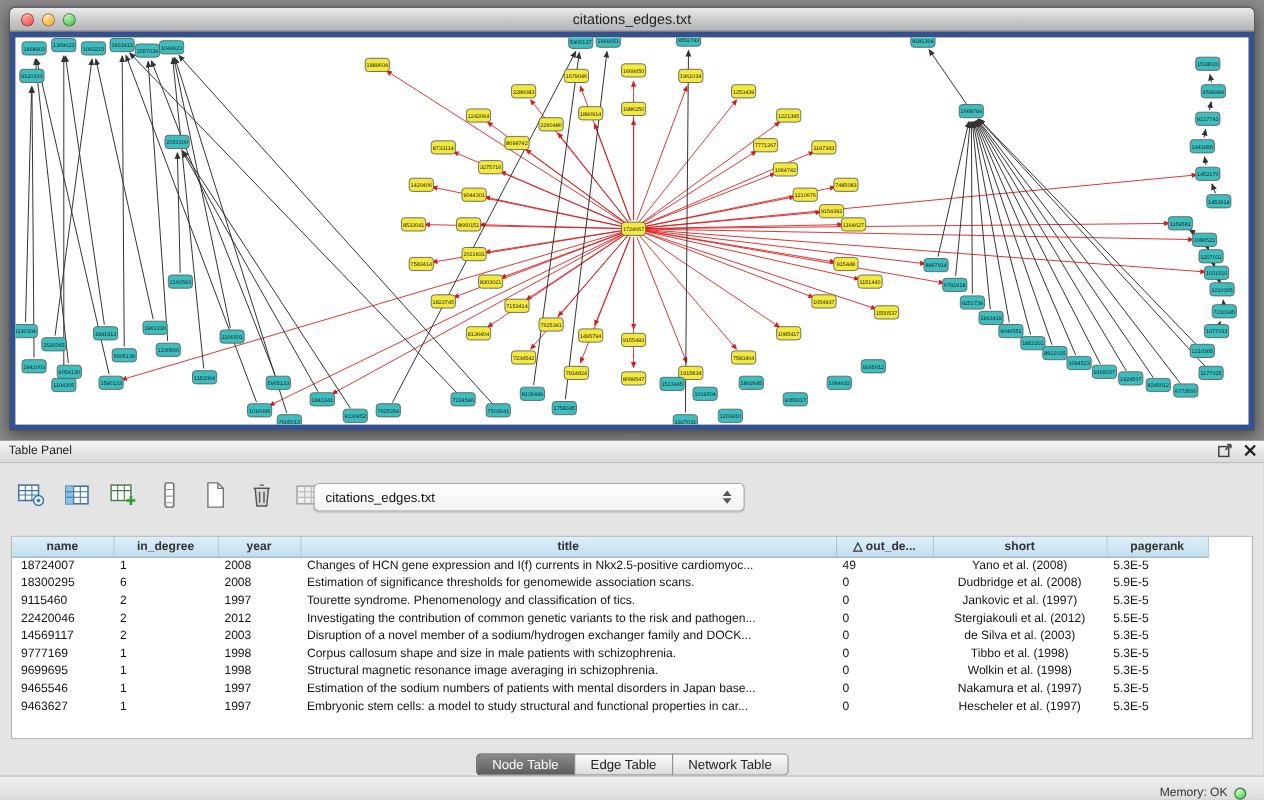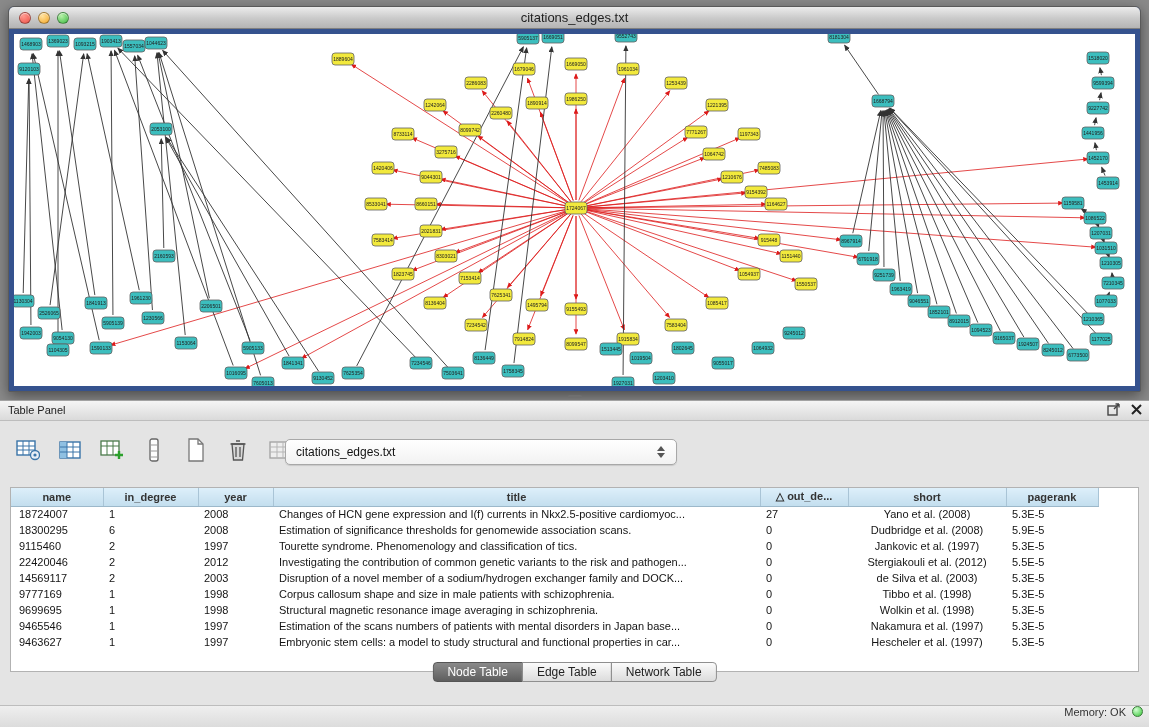--- a/index.html
+++ b/index.html
@@ -64,34 +64,34 @@
     border-right:1px solid #a9c4d6;border-bottom:1px solid #9cb8ca;
     overflow:hidden;white-space:nowrap;}
   td{height:16px;padding:0 6px;color:#141414;overflow:hidden;white-space:nowrap;
     text-overflow:ellipsis;}
   td.col5{text-align:center;}
   .w0{width:92px}.w1{width:95px}.w2{width:75px}.w3{width:487px}
   .w4{width:88px}.w5{width:158px}.w6{width:92px}
   td.col0{padding-left:8px;}
 
   
-  #tab-bar{position:absolute;left:50%;top:261px;transform:translateX(-50%);
+  #tab-bar{position:absolute;left:50%;top:284px;transform:translateX(-50%);
     display:flex;}
   .tab{height:20px;padding:0 14px;font-size:12px;display:flex;align-items:center;
     border:1px solid #8f8f8f;background:linear-gradient(#fbfbfb,#dcdcdc);color:#222;
     margin-left:-1px;}
   .tab:first-child{border-radius:4px 0 0 4px;margin-left:0;}
   .tab:last-child{border-radius:0 4px 4px 0;}
   .tab.selected{background:linear-gradient(#8a8a8a,#5e5e5e);color:#fff;
     border-color:#555;}
 
   
   #status-bar{position:absolute;left:0;bottom:0;width:1149px;height:22px;
     background:linear-gradient(#efefef,#dcdcdc);border-top:1px solid #bdbdbd;
-    display:flex;align-items:flex-start;justify-content:flex-end;padding-right:6px;gap:6px;}
+    display:flex;align-items:flex-end;justify-content:flex-end;padding-right:16px;gap:6px;}
   #memory-label{font-size:11px;color:#333;}
   #memory-dot{width:11px;height:11px;border-radius:50%;border:1px solid #3a7a3a;
     background:radial-gradient(circle at 35% 30%,#d2ffd2,#35c435);}
 </style>
 </head>
 <body>
 
 <div id="net-window">
   <div id="titlebar">
     <span class="tl red"></span>
@@ -783,21 +783,21 @@
           <th>short</th>
           <th>pagerank</th>
         </tr>
       </thead>
       <tbody>
           <tr>
             <td class="col0">18724007</td>
             <td class="col1">1</td>
             <td class="col2">2008</td>
             <td class="col3">Changes of HCN gene expression and I(f) currents in Nkx2.5-positive cardiomyoc...</td>
-            <td class="col4">27</td>
+            <td class="col4">49</td>
             <td class="col5">Yano et al. (2008)</td>
             <td class="col6">5.3E-5</td>
           </tr>
           <tr>
             <td class="col0">18300295</td>
             <td class="col1">6</td>
             <td class="col2">2008</td>
             <td class="col3">Estimation of significance thresholds for genomewide association scans.</td>
             <td class="col4">0</td>
             <td class="col5">Dudbridge et al. (2008)</td>
@@ -845,21 +845,21 @@
             <td class="col2">1998</td>
             <td class="col3">Structural magnetic resonance image averaging in schizophrenia.</td>
             <td class="col4">0</td>
             <td class="col5">Wolkin et al. (1998)</td>
             <td class="col6">5.3E-5</td>
           </tr>
           <tr>
             <td class="col0">9465546</td>
             <td class="col1">1</td>
             <td class="col2">1997</td>
-            <td class="col3">Estimation of the scans numbers of patients with mental disorders in Japan base...</td>
+            <td class="col3">Estimation of the sodium numbers of patients with mental disorders in Japan base...</td>
             <td class="col4">0</td>
             <td class="col5">Nakamura et al. (1997)</td>
             <td class="col6">5.3E-5</td>
           </tr>
           <tr>
             <td class="col0">9463627</td>
             <td class="col1">1</td>
             <td class="col2">1997</td>
             <td class="col3">Embryonic stem cells: a model to study structural and functional properties in car...</td>
             <td class="col4">0</td>

